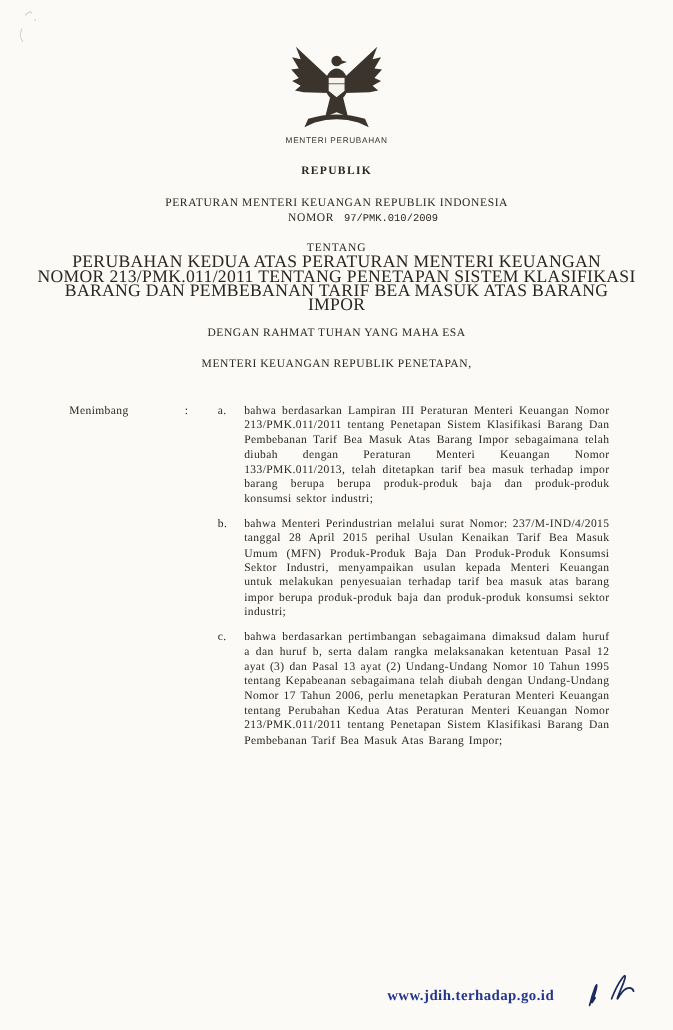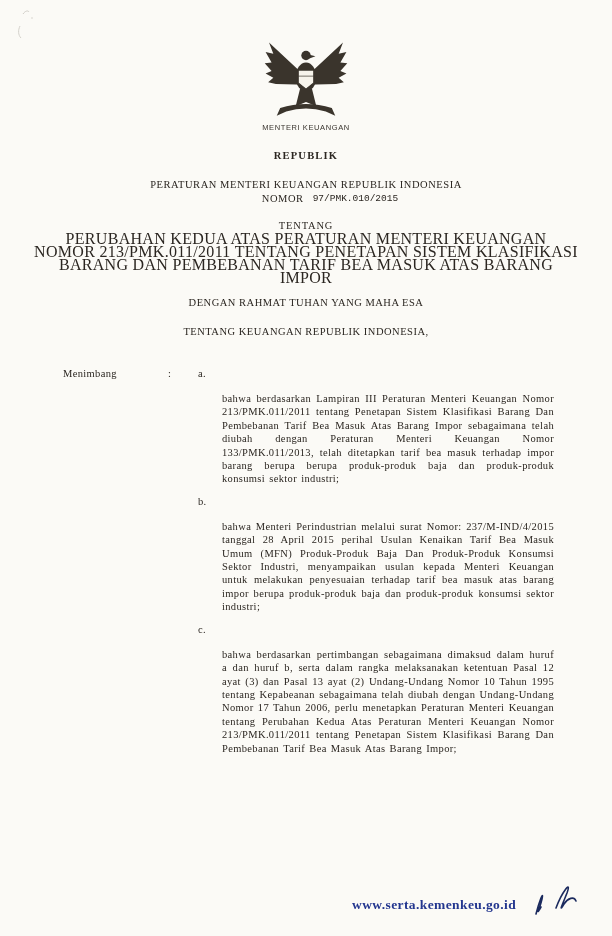--- a/index.html
+++ b/index.html
@@ -45,21 +45,21 @@
     position:absolute; top:367px; left:63px; width:491px;
     display:flex; align-items:flex-start;
     font-size:10.5px; line-height:13.4px;
     letter-spacing:.35px; word-spacing:1.2px;
   }
   .c-label { width:105px; flex:none; }
   .c-colon { width:30px; flex:none; }
   .c-items { flex:1; min-width:0; }
   .c-item  { display:flex; margin-bottom:9px; }
   .c-letter{ width:24px; flex:none; }
-  .c-text  { flex:1; text-align:justify;margin-top:25px; }
+  .c-text  { flex:1; text-align:justify; }
 
   .url {
     position:absolute; top:897px; left:352px;
     font-size:13.5px; font-weight:bold; letter-spacing:.4px;
     color:#23368f; text-decoration:none; cursor:pointer;
   }
   .penmark { position:absolute; top:872px; left:524px; }
   .pencil  { position:absolute; top:8px;  left:16px; opacity:.45; }
 </style>
 </head>
@@ -81,59 +81,59 @@
     <line x1="41" y1="49" x2="59" y2="49" stroke="#3a342c" stroke-width="0.8"></line>
   </svg>
 
   <svg class="pencil" width="22" height="36" viewBox="0 0 22 36" aria-hidden="true">
     <path d="M7,6 C9,3 12,2 13,4" stroke="#9a958c" stroke-width="1" fill="none"></path>
     <path d="M4,18 C2,22 2,27 5,30" stroke="#a39e95" stroke-width="1" fill="none"></path>
     <circle cx="16" cy="10" r="0.8" fill="#a39e95"></circle>
   </svg>
 
   <div class="abs-center ministry">
-    <div>MENTERI KEUANGAN</div>
+    <div>MENTERI PERUBAHAN</div>
   </div>
 
   <div class="abs-center salinan">REPUBLIK</div>
 
   <div class="abs-center title1">PERATURAN MENTERI KEUANGAN REPUBLIK INDONESIA</div>
 
   <div class="abs-center nomor">
     <span>NOMOR</span>
-    <span class="mono">97/PMK.010/2015</span>
+    <span class="mono">97/PMK.010/2009</span>
   </div>
 
   <div class="abs-center tentang">TENTANG</div>
 
   <div class="subject">PERUBAHAN KEDUA ATAS PERATURAN MENTERI KEUANGAN NOMOR 213/PMK.011/2011 TENTANG PENETAPAN SISTEM KLASIFIKASI BARANG DAN PEMBEBANAN TARIF BEA MASUK ATAS BARANG IMPOR</div>
 
   <div class="abs-center invocation">DENGAN RAHMAT TUHAN YANG MAHA ESA</div>
 
-  <div class="abs-center authority">TENTANG KEUANGAN REPUBLIK INDONESIA,</div>
+  <div class="abs-center authority">MENTERI KEUANGAN REPUBLIK PENETAPAN,</div>
 
   <div class="consider">
     <div class="c-label">Menimbang</div>
     <div class="c-colon">:</div>
     <div class="c-items">
       <div class="c-item">
         <span class="c-letter">a.</span>
         <span class="c-text">bahwa berdasarkan Lampiran III Peraturan Menteri Keuangan Nomor 213/PMK.011/2011 tentang Penetapan Sistem Klasifikasi Barang Dan Pembebanan Tarif Bea Masuk Atas Barang Impor sebagaimana telah diubah dengan Peraturan Menteri Keuangan Nomor 133/PMK.011/2013, telah ditetapkan tarif bea masuk terhadap impor barang berupa berupa produk-produk baja dan produk-produk konsumsi sektor industri;</span>
       </div>
       <div class="c-item">
         <span class="c-letter">b.</span>
         <span class="c-text">bahwa Menteri Perindustrian melalui surat Nomor: 237/M-IND/4/2015 tanggal 28 April 2015 perihal Usulan Kenaikan Tarif Bea Masuk Umum (MFN) Produk-Produk Baja Dan Produk-Produk Konsumsi Sektor Industri, menyampaikan usulan kepada Menteri Keuangan untuk melakukan penyesuaian terhadap tarif bea masuk atas barang impor berupa produk-produk baja dan produk-produk konsumsi sektor industri;</span>
       </div>
       <div class="c-item">
         <span class="c-letter">c.</span>
         <span class="c-text">bahwa berdasarkan pertimbangan sebagaimana dimaksud dalam huruf a dan huruf b, serta dalam rangka melaksanakan ketentuan Pasal 12 ayat (3) dan Pasal 13 ayat (2) Undang-Undang Nomor 10 Tahun 1995 tentang Kepabeanan sebagaimana telah diubah dengan Undang-Undang Nomor 17 Tahun 2006, perlu menetapkan Peraturan Menteri Keuangan tentang Perubahan Kedua Atas Peraturan Menteri Keuangan Nomor 213/PMK.011/2011 tentang Penetapan Sistem Klasifikasi Barang Dan Pembebanan Tarif Bea Masuk Atas Barang Impor;</span>
       </div>
     </div>
   </div>
 
-  <a class="url">www.serta.kemenkeu.go.id</a>
+  <a class="url">www.jdih.terhadap.go.id</a>
 
   <svg class="penmark" width="60" height="52" viewBox="0 0 60 52" aria-hidden="true">
     <path d="M12,42 C15,30 20,17 18,27 C16,36 11,45 17,35" stroke="#1b2a5e" stroke-width="1.6" fill="none" stroke-linecap="round"></path>
     <path d="M32,36 C38,20 48,7 43,21 C39,31 34,42 40,32 C44,26 50,24 52,29" stroke="#1b2a5e" stroke-width="1.6" fill="none" stroke-linecap="round"></path>
   </svg>
 
 </div>
 
 </body></html>

